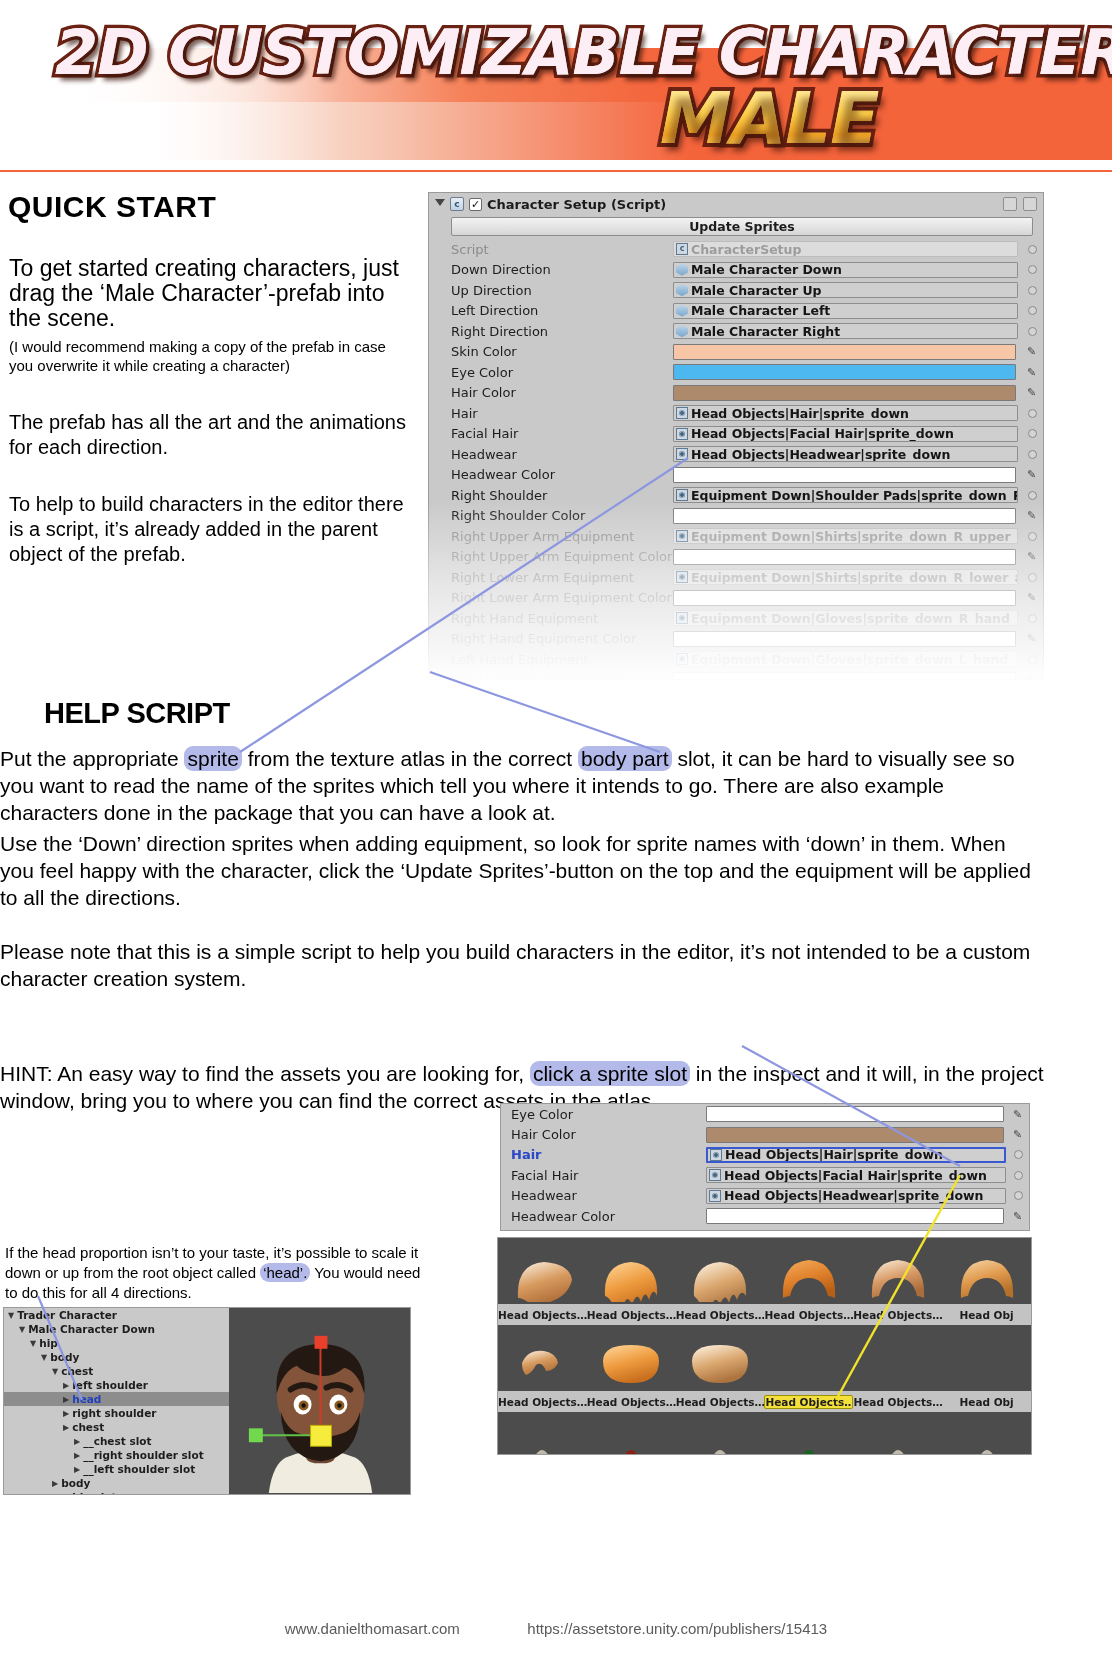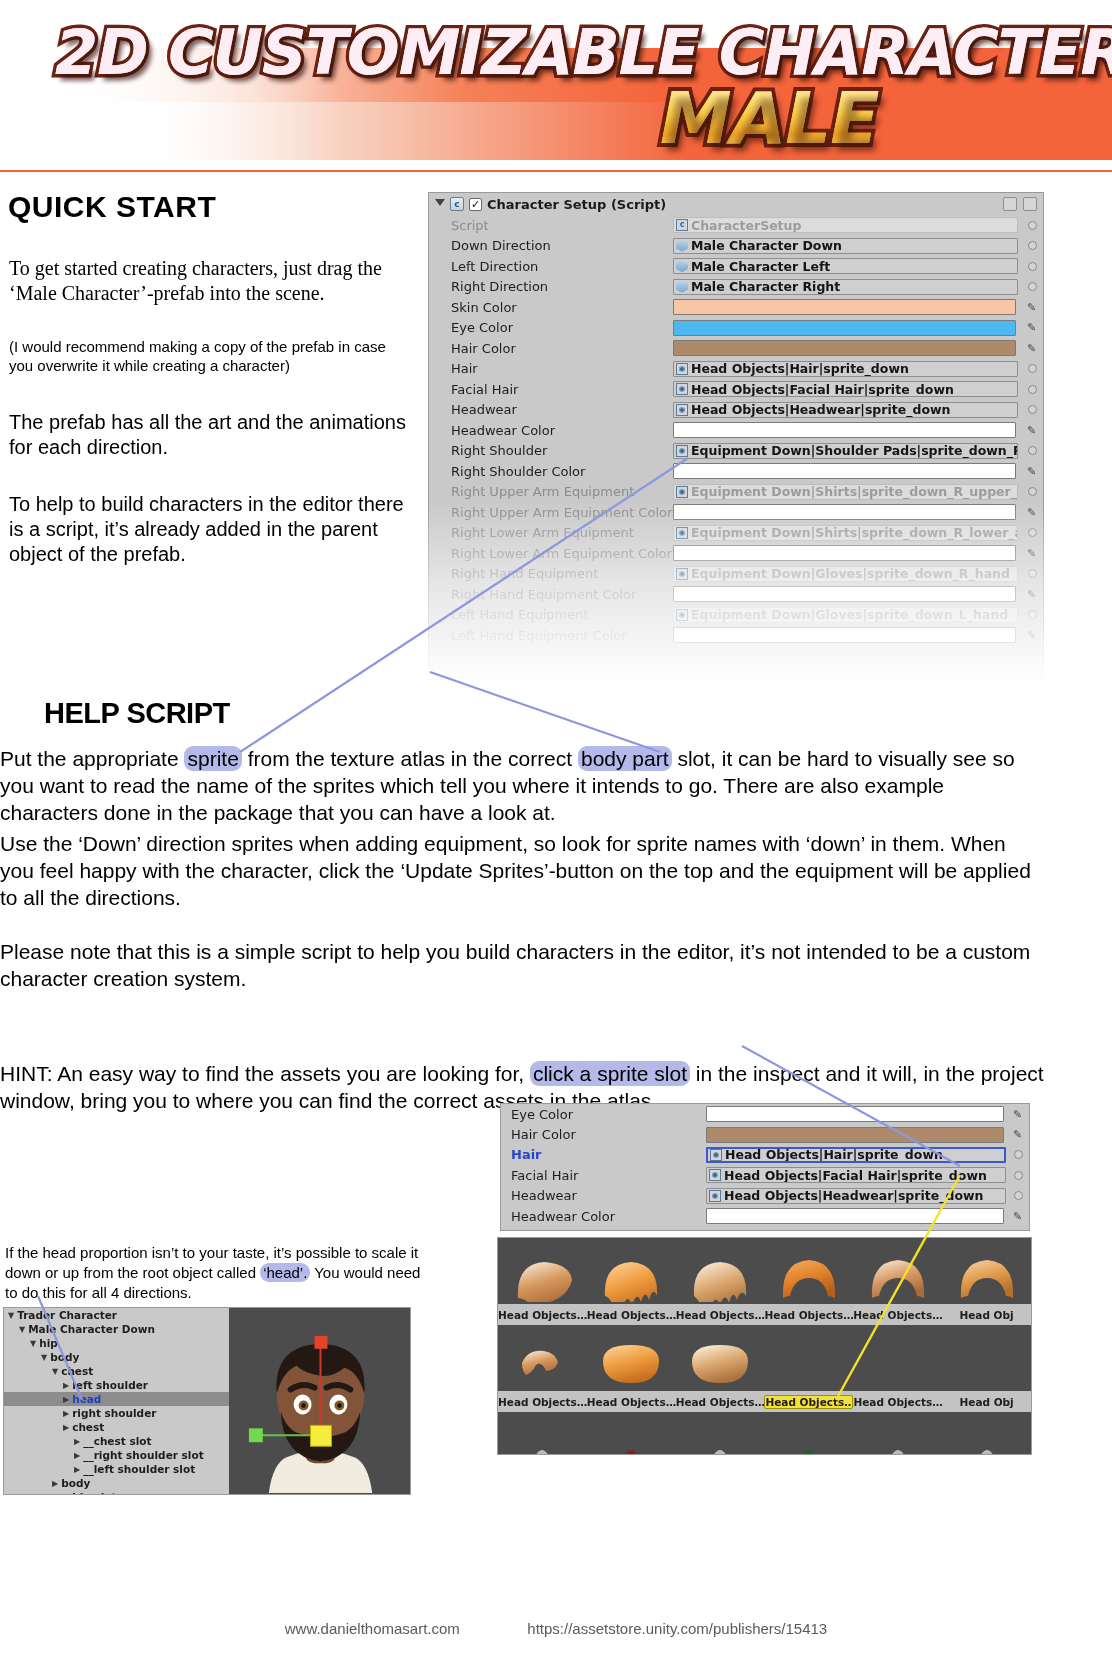--- a/index.html
+++ b/index.html
@@ -81,21 +81,21 @@
     color:#000;
   }
   #quick-start-title { left:8px; top:190px; font-size:30px; letter-spacing:0.5px; }
   #help-script-title { left:2px; top:697px; font-size:29px; letter-spacing:-0.5px;margin-left:42px; }
 
   .para {
     position:absolute;
     color:#000;
     font-family:"Liberation Sans", sans-serif;
   }
-  #qs-p1 { left:9px; top:256px; width:400px; font-size:20px; line-height:25px;font-family:Liberation Serif, serif; }
+  #qs-p1 { left:9px; top:256px; width:400px; font-size:23px; line-height:25px; }
   #qs-p1b { left:9px; top:337px; width:400px; font-size:15px; line-height:19px; }
   #qs-p2 { left:9px; top:410px; width:400px; font-size:20px; line-height:25px; }
   #qs-p3 { left:9px; top:492px; width:405px; font-size:20px; line-height:25px; }
 
   .helpText {
     position:absolute; left:0; width:1045px;
     font-size:21px; line-height:27px; color:#000;
   }
   #hs-p1 { top:745px; }
   #hs-p2 { top:830px; }
@@ -269,34 +269,43 @@
   <div class="insp-header">
     <span class="tri down"></span>
     <span class="script-icon">c</span>
     <span class="chk">✓</span>
     <span>Character Setup (Script)</span>
     <span class="insp-hdr-right">
       <span class="hdr-btn"></span>
       <span class="hdr-btn"></span>
     </span>
   </div>
+  <div class="update-btn">Update Sprites</div>
   <div id="insp-top-rows">
       <div class="row">
         <div class="lbl dim">Script</div>
         <div class="field obj dim">
           <span class="sprite-ic">c</span>
           <span>CharacterSetup</span>
         </div>
         <span class="dot-r"></span>
       </div>
       <div class="row">
         <div class="lbl">Down Direction</div>
         <div class="field obj">
           <span class="cube-ic"></span>
           <span>Male Character Down</span>
+        </div>
+        <span class="dot-r"></span>
+      </div>
+      <div class="row">
+        <div class="lbl">Up Direction</div>
+        <div class="field obj">
+          <span class="cube-ic"></span>
+          <span>Male Character Up</span>
         </div>
         <span class="dot-r"></span>
       </div>
       <div class="row">
         <div class="lbl">Left Direction</div>
         <div class="field obj">
           <span class="cube-ic"></span>
           <span>Male Character Left</span>
         </div>
         <span class="dot-r"></span>

